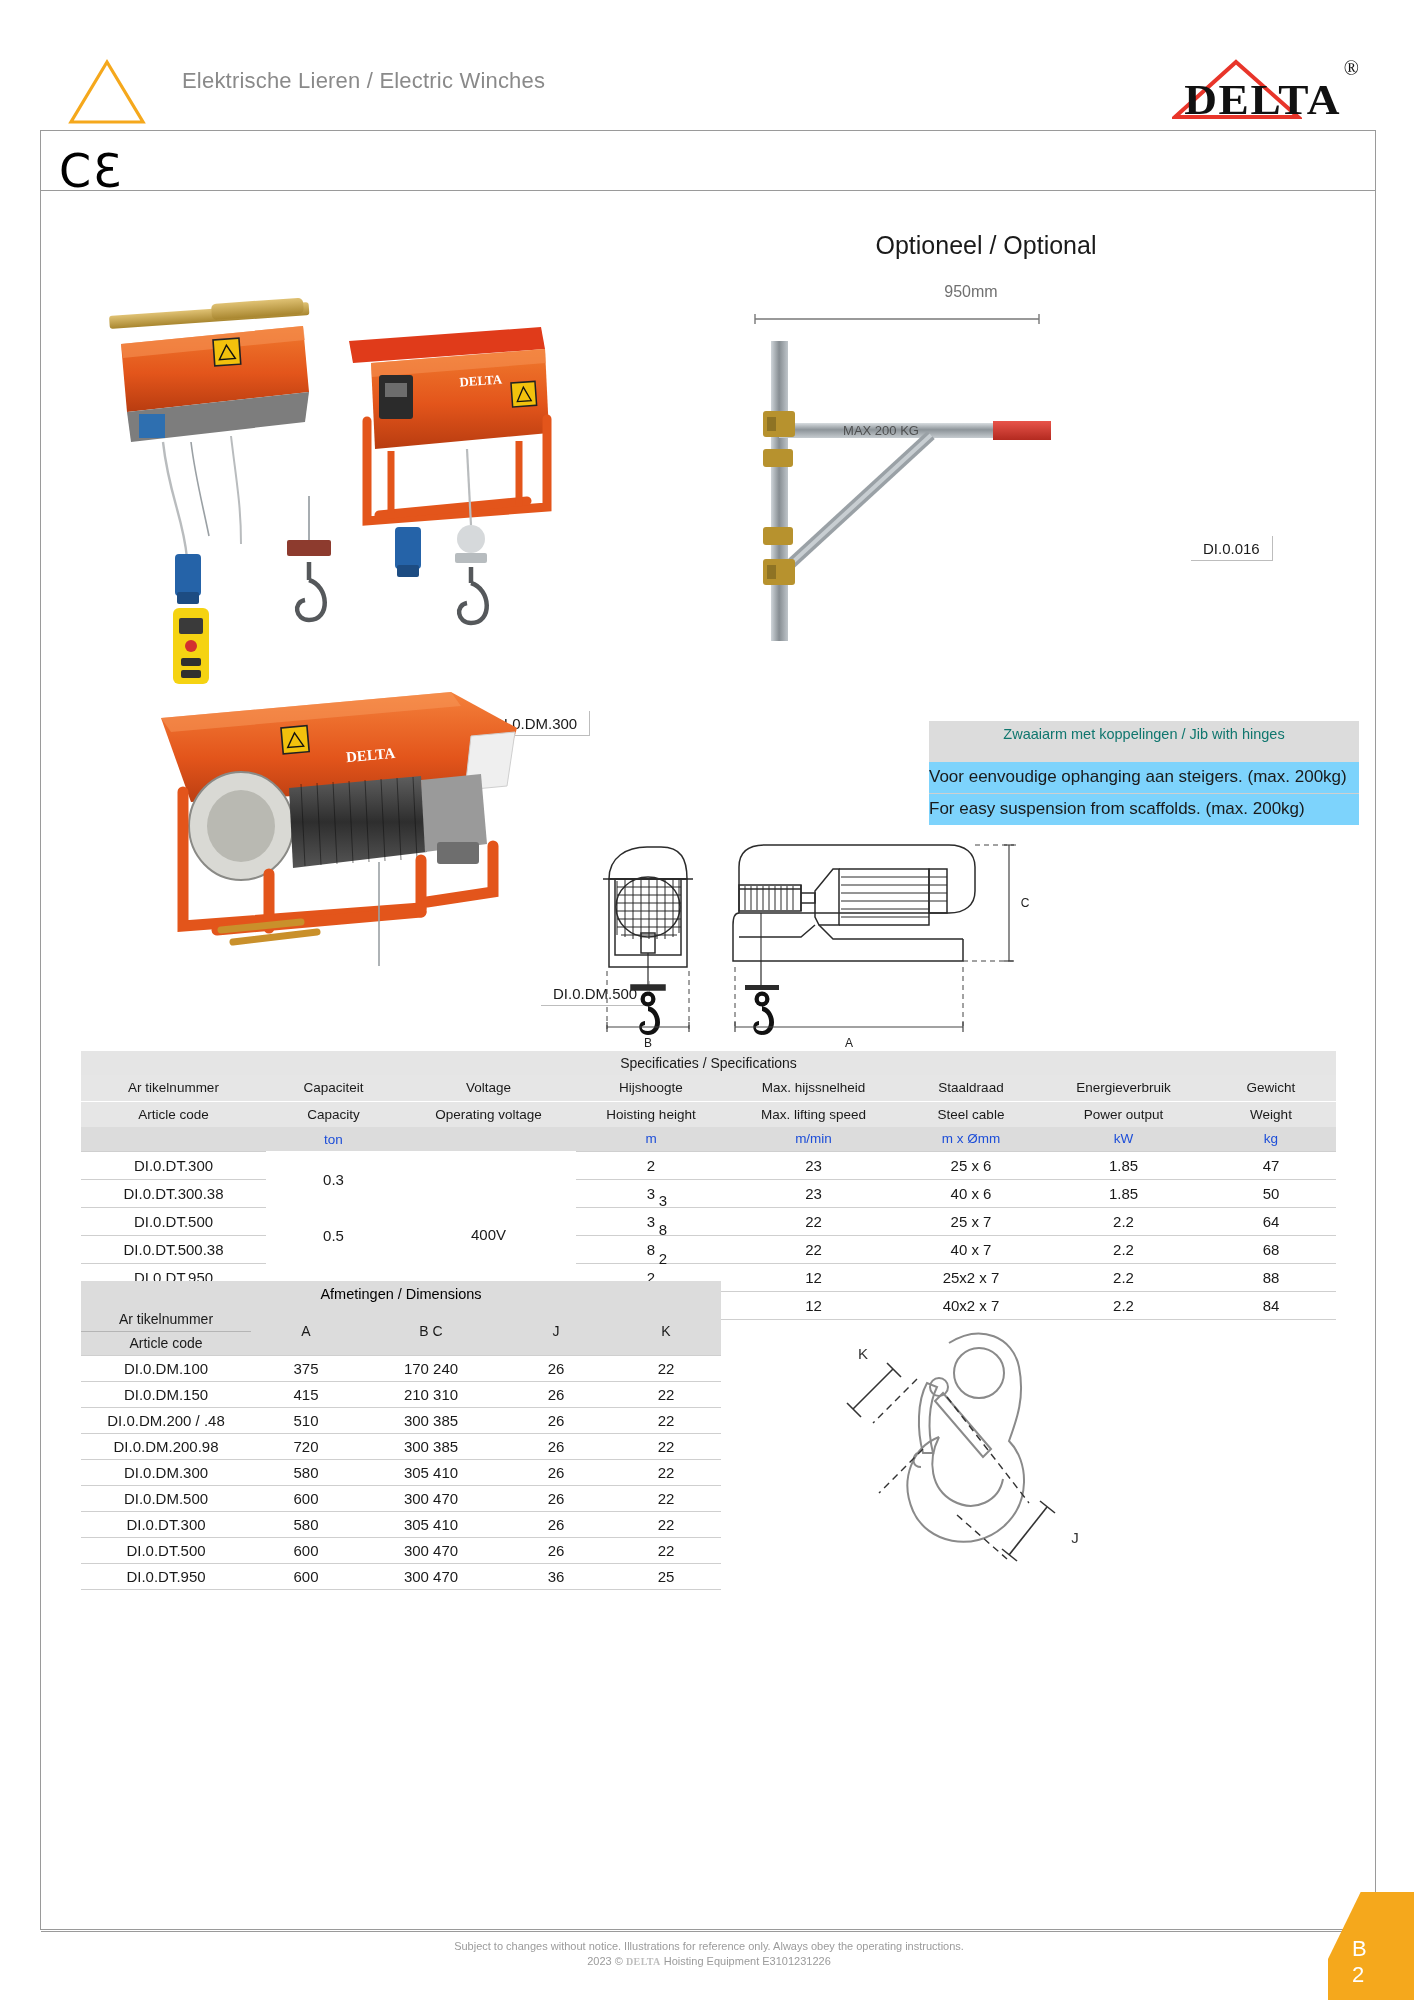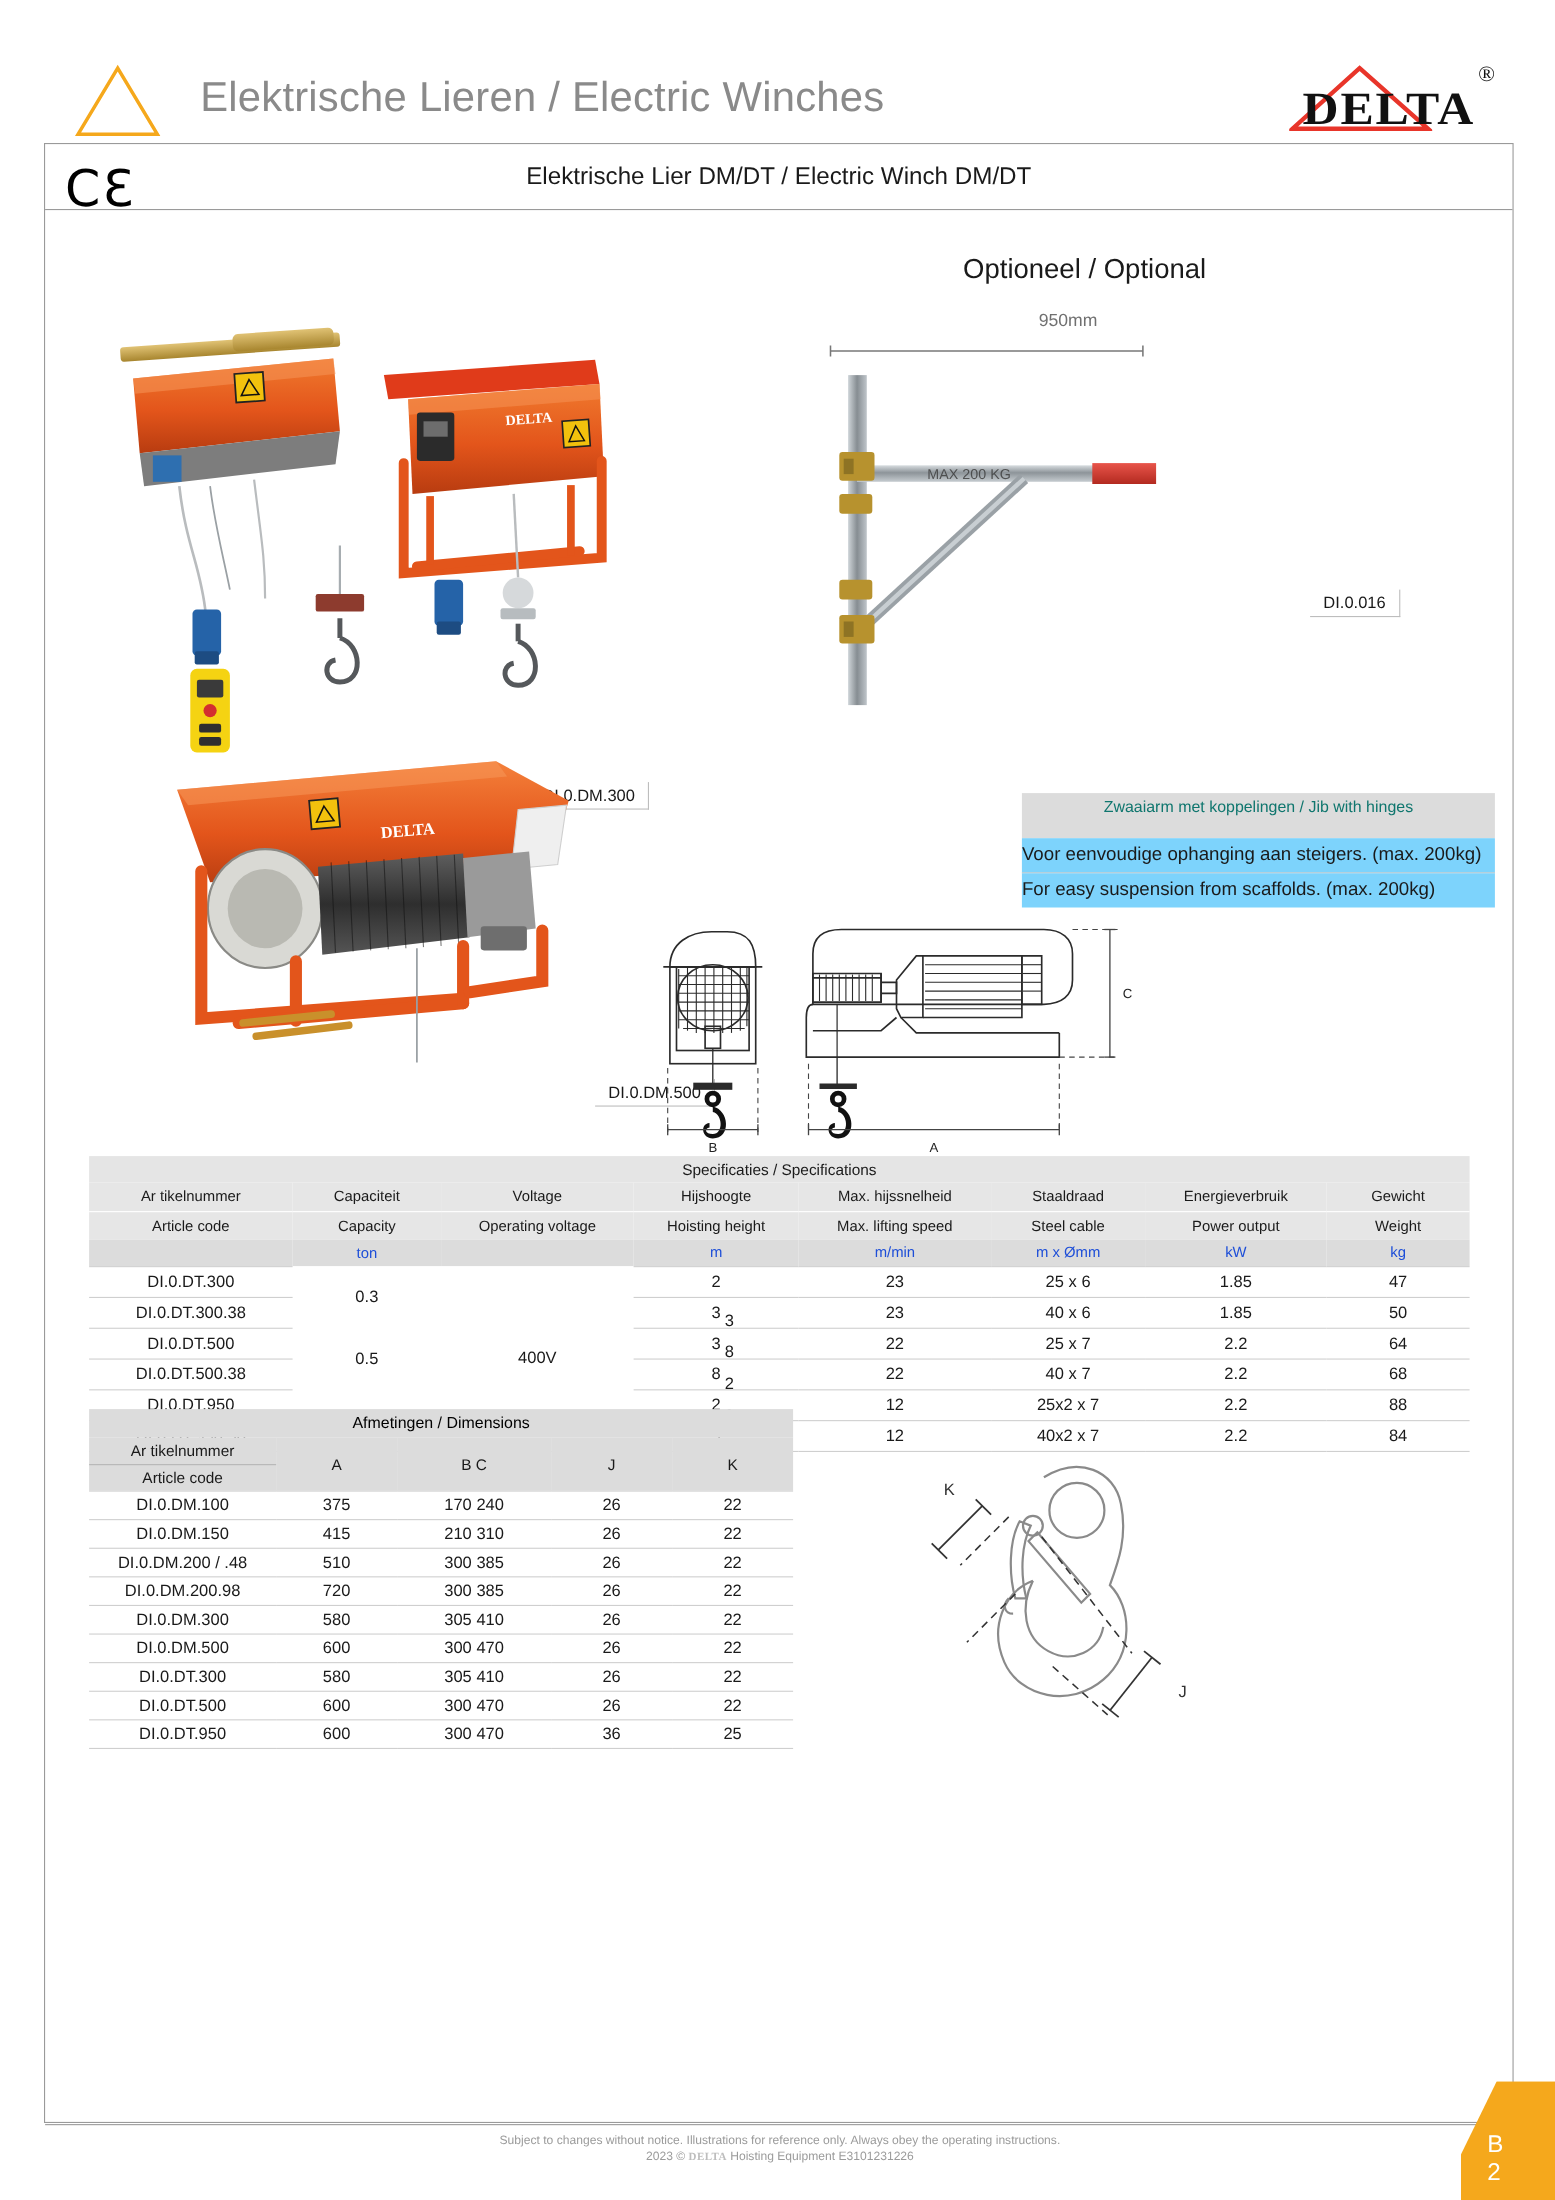--- a/index.html
+++ b/index.html
@@ -12,21 +12,21 @@
     overflow: hidden;
   }
 
   
   .page-header {
     position: absolute; left: 0; top: 0; width: 1414px; height: 130px;
   }
   .hdr-triangle { position: absolute; left: 68px; top: 58px; width: 78px; height: 68px; }
   .hdr-title {
     position: absolute; left: 182px; top: 68px;
-    font-size: 38px; color: #8a8a8a; font-weight: 400; letter-spacing: .2px;
+    font-size: 22px; color: #8a8a8a; font-weight: 400; letter-spacing: .2px;
   }
   .delta-logo { position: absolute; right: 55px; top: 55px; width: 215px; height: 72px; }
   .delta-logo .lg-tri { position: absolute; left: 28px; top: 4px; width: 130px; height: 62px; }
   .delta-logo .lg-word {
     position: absolute; left: 46px; top: 24px;
     font-family: "Liberation Serif", serif;
     font-weight: 700; font-size: 42px; letter-spacing: 1.5px;
     color: #111; line-height: 1;
     transform: scaleX(1.08);
   }
@@ -185,21 +185,20 @@
     </svg>
     <div class="lg-word">DELTA</div>
     <div class="lg-reg">®</div>
   </div>
 </div>
 
 <div class="frame">
 
   <div class="titlebar">
     <div class="ce-mark">CƐ</div>
-    <div class="titlebar-title">Elektrische Lier DM/DT / Electric Winch DM/DT</div>
   </div>
 
   <div class="optional-title">Optioneel / Optional</div>
   <div class="dim-950">950mm</div>
   <svg class="dim-950-line" viewBox="0 0 288 12">
     <line x1="2" y1="6" x2="286" y2="6" stroke="#777" stroke-width="1.4"></line>
     <line x1="2" y1="1" x2="2" y2="11" stroke="#777" stroke-width="1.4"></line>
     <line x1="286" y1="1" x2="286" y2="11" stroke="#777" stroke-width="1.4"></line>
   </svg>
 

